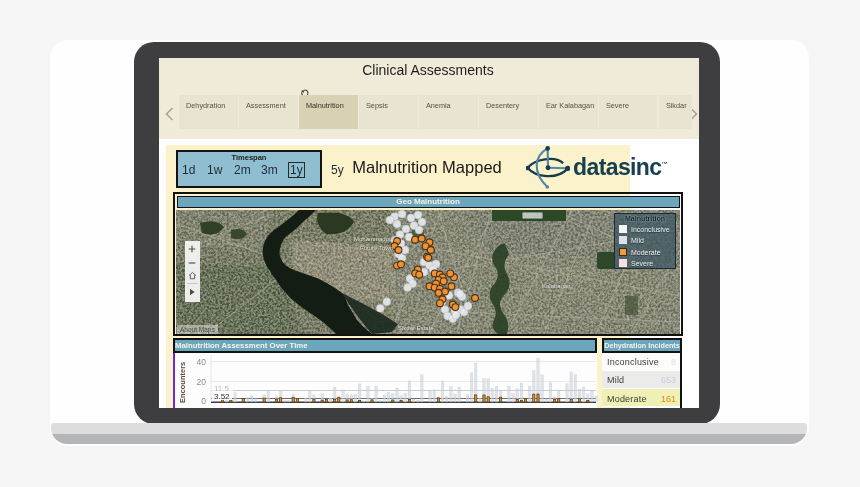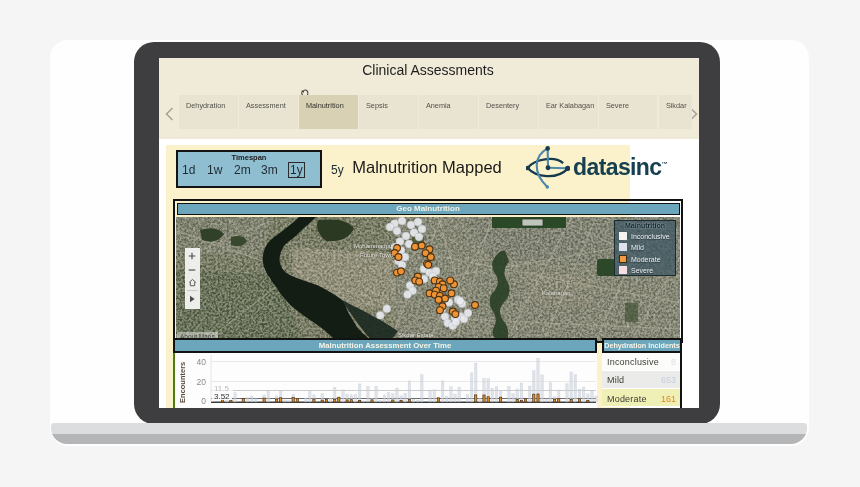--- a/index.html
+++ b/index.html
@@ -17,36 +17,36 @@
 
 #panel{position:absolute;left:7px;top:81px;width:464px;height:269px;background:#fbf2cc;border-top:6.5px solid #fff}
 #tsbox{position:absolute;left:10px;top:5px;width:146px;height:38px;background:#90bed1;border:2px solid #131313}
 #tsbox .lbl{position:absolute;top:1px;width:100%;text-align:center;font-size:7.5px;font-weight:bold;color:#1b1b1b}
 .tsi{position:absolute;top:11px;font-size:12px;color:#1c2a31}
 #maptitle{position:absolute;left:101px;top:13px;width:320px;text-align:center;font-size:16.5px;color:#191919}
 #logo{position:absolute;left:360px;top:1px}
 #logotext{position:absolute;left:407px;top:9px;font-size:23px;font-weight:bold;color:#16404f;letter-spacing:-0.6px}
 #logotext sup{font-size:6px;vertical-align:super}
 
-#geo{position:absolute;left:7px;top:54px;width:510px;height:143.5px;border:2px solid #121212}
+#geo{position:absolute;left:7px;top:47px;width:510px;height:143.5px;border:2px solid #121212}
 #geohead{position:absolute;left:1.5px;top:1.5px;width:503px;height:12px;background:#6ca6bc;border:1.5px solid #121212;text-align:center;font-size:8px;font-weight:bold;color:#f4f2e4;line-height:9.5px}
 #map{position:absolute;left:1px;top:16px;width:504px;height:124px;overflow:hidden}
 
 #mctrl{position:absolute;left:8.5px;top:31px;width:15px;height:61px;padding-top:1px;background:rgba(246,246,245,0.93);color:#4e4e4e;text-align:center}
 #mctrl .b{height:13.5px;line-height:12px;text-align:center}
 
 #legend{position:absolute;left:438px;top:2.5px;width:62px;height:56px;background:rgba(60,86,98,0.72);border:1px solid #1d2b31}
 #legend .t{text-align:center;font-size:7px;font-weight:bold;color:#10242e;text-shadow:0 0 2px rgba(220,230,235,0.8);margin-top:1px}
 .lrow{position:absolute;left:4px;height:8px;font-size:7px;color:#edf2f4;text-shadow:0 1px 1px rgba(20,30,35,0.7)}
 .sw{display:inline-block;width:8px;height:8px;vertical-align:-1px;margin-right:4px}
 #aboutmaps{position:absolute;left:1px;top:114.5px;padding:0 3px;height:9px;background:rgba(250,250,248,0.45);font-size:6.5px;color:#45453f;line-height:9px}
 .mlabel{position:absolute;font-size:6px;opacity:0.9;color:#f2f2ee;text-shadow:0 0 2px #2a2a22;white-space:nowrap}
 
-#chhead{position:absolute;left:7px;top:193px;width:424px;height:14.5px;background:#6ca6bc;border:2px solid #121212;text-align:center;font-size:7.8px;font-weight:bold;color:#f6f4e6;line-height:11px}
-#chbody{position:absolute;left:7px;top:207.5px;width:424px;height:62px;background:#fdfdfd;border-left:2px solid #4d7c0f}
+#chhead{position:absolute;left:7px;top:193px;width:424px;height:14.5px;background:#6ca6bc;border:2px solid #121212;text-align:left;font-size:7.8px;font-weight:bold;color:#f6f4e6;line-height:11px}
+#chbody{position:absolute;left:7px;top:207.5px;width:424px;height:62px;background:#fdfdfd;border-left:2px solid #6d28d9}
 #ency{position:absolute;left:3px;top:8px;width:10px;height:42px;font-size:7.5px;font-weight:bold;color:#574a3a;writing-mode:vertical-rl;transform:rotate(180deg);text-align:center}
 .ytick{position:absolute;width:20px;text-align:right;font-size:8.5px;color:#8a8a8a}
 
 #inchead{position:absolute;left:436px;top:193px;width:80px;height:14.5px;background:#6ca6bc;border:2px solid #121212;text-align:center;font-size:7.2px;font-weight:bold;color:#f6f4e6;line-height:11px}
 #incrows{position:absolute;left:436px;top:207.5px;width:80px;height:62px;border-right:2.5px solid #121212}
 .irow{position:relative;height:18.3px;font-size:9px;color:#3d3c34;border-bottom:0.8px solid #fff}
 .irow .n{position:absolute;left:5px;top:4.5px;letter-spacing:0.2px}
 .irow .v{position:absolute;right:4px;top:4.5px}
 </style></head>
 <body>

